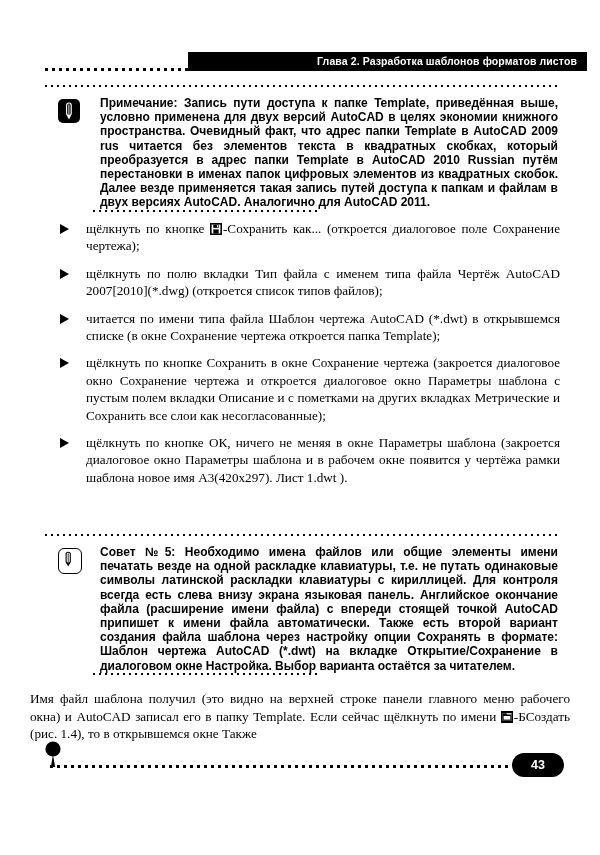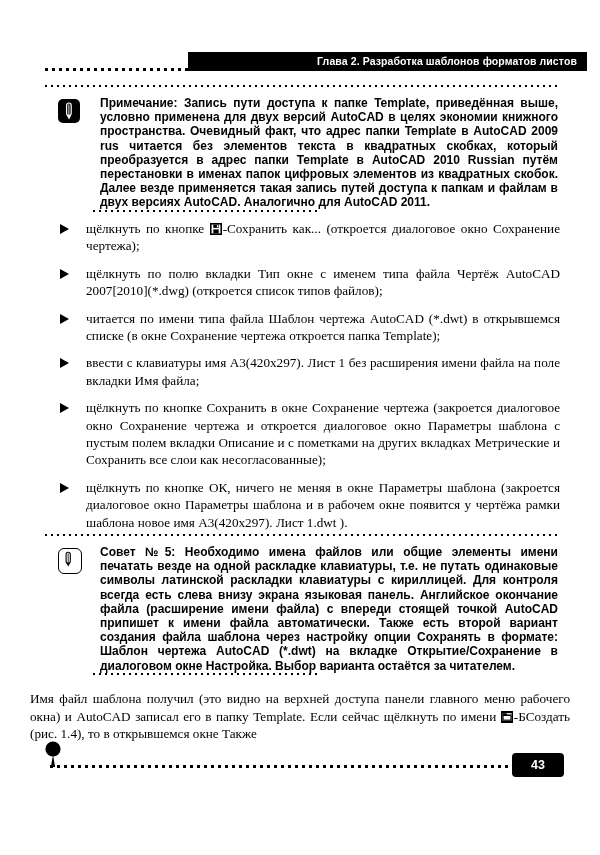--- a/index.html
+++ b/index.html
@@ -169,21 +169,21 @@
     width: 18px;
     height: 30px;
   }
   .page-badge {
     position: absolute;
     right: 36px;
     top: 753px;
     width: 52px;
     height: 24px;
     background: #000;
-    border-radius: 4px;
+    border-radius: 12px;
     color: #fff;
     font-family: "Liberation Sans", "DejaVu Sans", sans-serif;
     font-size: 12.5px;
     font-weight: bold;
     text-align: center;
     line-height: 24px;
   }
 </style>
 </head>
 <body>
@@ -210,34 +210,31 @@
   <div class="dots-sep" style="left:93px; top:210px; width:228px;"></div>
 
   <div class="proc" style="top:220px;">
 
     <div class="proc-item">
       <span class="tri"></span><span>щёлкнуть по кнопке </span><span class="inline-btn"><svg width="12" height="12" viewBox="0 0 12 12" aria-hidden="true">
             <rect x="1.6" y="1.6" width="8.8" height="8.8" fill="#fff"></rect>
             <rect x="3.3" y="1.6" width="5.4" height="3.3" fill="#000"></rect>
             <rect x="3.3" y="6.4" width="5.4" height="4" fill="#000"></rect>
             <rect x="6.9" y="2.2" width="1.2" height="2.1" fill="#fff"></rect>
-          </svg></span><b>-Сохранить как...</b><span> (откроется диалоговое окно </span><b>Сохранение чертежа</b><span>);</span>
-    </div>
-
-    <div class="proc-item">
-      <span class="tri"></span><span>щёлкнуть по полю вкладки </span><b>Тип окне</b><span> с именем типа файла </span><b>Чертёж AutoCAD 2007[2010](*.dwg)</b><span> (откроется список типов файлов);</span>
+          </svg></span><b>-Сохранить как...</b><span> (откроется диалоговое поле </span><b>Сохранение чертежа</b><span>);</span>
+    </div>
+
+    <div class="proc-item">
+      <span class="tri"></span><span>щёлкнуть по полю вкладки </span><b>Тип файла</b><span> с именем типа файла </span><b>Чертёж AutoCAD 2007[2010](*.dwg)</b><span> (откроется список типов файлов);</span>
     </div>
 
     <div class="proc-item">
       <span class="tri"></span><span>читается по имени типа файла </span><b>Шаблон чертежа AutoCAD (*.dwt)</b><span> в открывшемся списке (в окне </span><b>Сохранение чертежа</b><span> откроется папка </span><b>Template</b><span>);</span>
     </div>
 
-    <div class="proc-item">
-      <span class="tri"></span><span>ввести с клавиатуры имя </span><b>А3(420х297). Лист 1</b><span> без расширения имени файла на поле вкладки </span><b>Имя файла</b><span>;</span>
-    </div>
 
     <div class="proc-item">
       <span class="tri"></span><span>щёлкнуть по кнопке </span><b>Сохранить</b><span> в окне </span><b>Сохранение чертежа</b><span> (закроется диалоговое окно </span><b>Сохранение чертежа</b><span> и откроется диалоговое окно </span><b>Параметры шаблона</b><span> с пустым полем вкладки </span><b>Описание</b><span> и с пометками на других вкладках </span><b>Метрические</b><span> и </span><b>Сохранить все слои как несогласованные</b><span>);</span>
     </div>
 
     <div class="proc-item">
       <span class="tri"></span><span>щёлкнуть по кнопке </span><b>ОК</b><span>, ничего не меняя в окне </span><b>Параметры шаблона</b><span> (закроется диалоговое окно </span><b>Параметры шаблона</b><span> и в рабочем окне появится у чертёжа рамки шаблона новое имя </span><b>А3(420х297). Лист 1.dwt</b><span> ).</span>
     </div>
 
   </div>
@@ -250,21 +247,21 @@
         <rect x="7.1" y="3.2" width="4.2" height="11" rx="2" fill="none" stroke="#000" stroke-width="1.1"></rect>
         <path d="M7.2 13.8 L9.2 17.5 L11.2 13.8 Z" fill="#000"></path>
         <line x1="9.2" y1="4.4" x2="9.2" y2="13.4" stroke="#000" stroke-width="0.8"></line>
       </svg>
     </div>
     <div class="callout-body"><b>Совет №5:</b><span> Необходимо имена файлов или общие элементы имени печатать везде на одной раскладке клавиатуры, т.е. не путать одинаковые символы латинской раскладки клавиатуры с кириллицей. Для контроля всегда есть слева внизу экрана языковая панель. Английское окончание файла (расширение имени файла) с впереди стоящей точкой AutoCAD припишет к имени файла автоматически. Также есть второй вариант создания файла шаблона через настройку опции </span><b>Сохранять в формате: Шаблон чертежа AutoCAD (*.dwt)</b><span> на вкладке </span><b>Открытие/Сохранение</b><span> в диалоговом окне </span><b>Настройка</b><span>. Выбор варианта остаётся за читателем.</span></div>
   </div>
 
   <div class="dots-sep" style="left:93px; top:673px; width:228px;"></div>
 
-  <div class="closing" style="top:690px;"><span>Имя файл шаблона получил (это видно на верхней доступа панели главного меню рабочего окна) и AutoCAD записал его в папку </span><b>Template</b><span>. Если сейчас щёлкнуть по имени </span><span class="inline-btn"><svg width="12" height="12" viewBox="0 0 12 12" aria-hidden="true">
+  <div class="closing" style="top:690px;"><span>Имя файл шаблона получил (это видно на верхней строке панели главного меню рабочего окна) и AutoCAD записал его в папку </span><b>Template</b><span>. Если сейчас щёлкнуть по имени </span><span class="inline-btn"><svg width="12" height="12" viewBox="0 0 12 12" aria-hidden="true">
           <rect x="1.4" y="2.2" width="9.2" height="7.6" fill="#fff"></rect>
           <path d="M1.4 2.2 H5.2 L6.2 3.4 H10.6 V9.8 H1.4 Z" fill="#000"></path>
           <rect x="2.6" y="5.0" width="6.8" height="3.6" fill="#fff"></rect>
         </svg></span><b>-БСоздать</b><span> (рис. 1.4), то в открывшемся окне </span><b>Также</b></div>
 
   <div class="footer-pin">
     <svg width="18" height="30" viewBox="0 0 18 30" aria-hidden="true">
       <circle cx="9" cy="9" r="7.6" fill="#000"></circle>
       <path d="M9 15 L6.8 27 L11.2 27 Z" fill="#000"></path>
     </svg>

